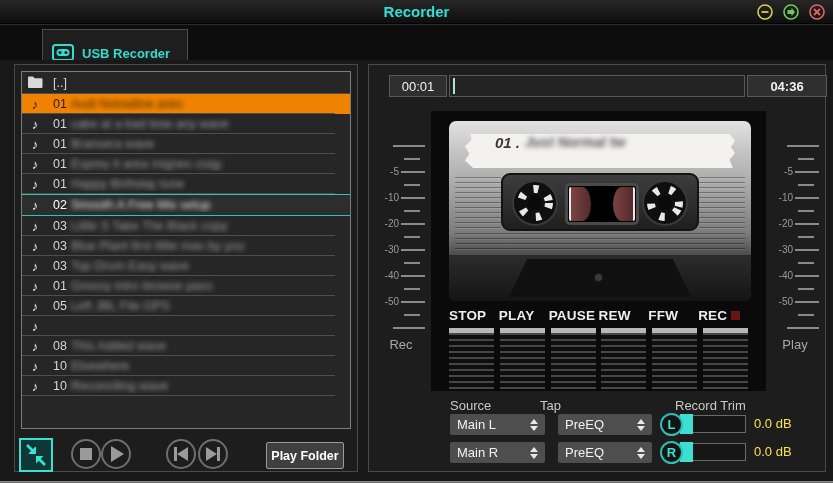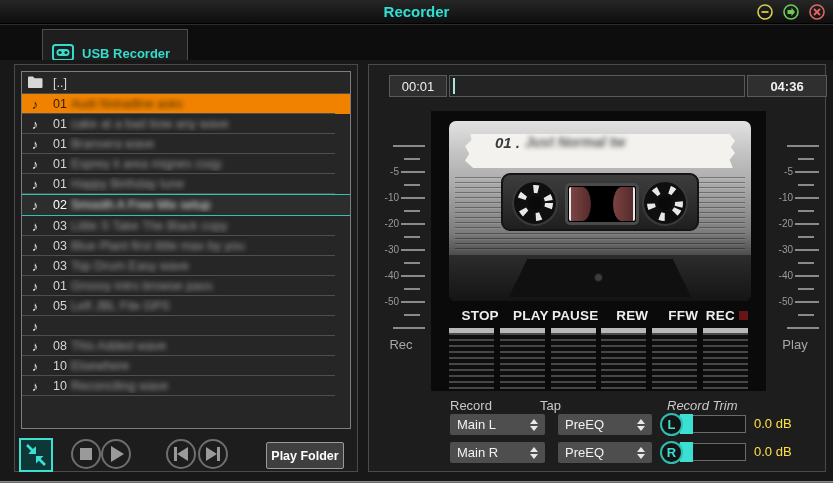--- a/index.html
+++ b/index.html
@@ -109,30 +109,30 @@
   .tape-roll.l { left:1px; border-left:2px solid #e8e8e8; border-radius:2px 40% 40% 2px / 2px 50% 50% 2px; }
   .tape-roll.r { right:1px; border-right:2px solid #e8e8e8; border-radius:40% 2px 2px 40% / 50% 2px 2px 50%; }
   .body-bottom { position:absolute; left:0; bottom:0; width:100%; height:46px;
     background:linear-gradient(180deg,#2c2c2c,#141414); }
   .well { position:absolute; left:60px; bottom:4px; width:182px; height:38px; background:#101010;
     clip-path:polygon(10% 0,90% 0,100% 100%,0 100%); }
   .screw { position:absolute; left:85px; top:14px; width:9px; height:9px; border-radius:50%;
     background:#3c3c3c; border:1px solid #1a1a1a; }
 
   .deck-labels { position:absolute; left:18px; top:195px; width:299px; height:19px; display:flex; }
-  .dlabel { flex:1; display:flex; align-items:center; justify-content:flex-end; color:#ededed;
+  .dlabel { flex:1; display:flex; align-items:center; justify-content:flex-start; color:#ededed;
     font-weight:bold; font-size:13.5px; letter-spacing:.2px; }
   .recdot { width:9px; height:9px; background:#6a1515; margin-left:4px; display:inline-block; }
   .deck-pads { position:absolute; left:18px; top:217px; width:299px; height:61px; display:flex; justify-content:space-between; }
   .pad { width:45px; height:61px; border-top:5px solid #b8b8b8;
     background:repeating-linear-gradient(180deg,#474747 0 2px,#0e0e0e 2px 6px); }
 
   
   .io-label { position:absolute; top:333px; color:#c9c9c9; font-size:13px; }
-  .io-label.src { left:81px; } .io-label.tap { left:171px; } .io-label.trim { left:298px;font-style:italic; }
+  .io-label.src { left:81px; } .io-label.tap { left:171px; } .io-label.trim { left:306px; }
   .iorow { position:absolute; left:0; width:100%; height:22px; }
   .dd { position:absolute; top:0; height:21px; background:#4e4e4e; border-radius:2px; color:#f2f2f2;
     font-size:13px; display:flex; align-items:center; padding:0 7px; }
   .dd.src { left:81px; width:95px; } .dd.tap { left:189px; width:94px; }
   .ddtext { flex:1; }
   .spin { display:flex; flex-direction:column; gap:2px; align-items:center; }
   .spin i { display:block; width:0; height:0; }
   .spin .up { border-left:4px solid transparent; border-right:4px solid transparent; border-bottom:5px solid #e8e8e8; }
   .spin .dn { border-left:4px solid transparent; border-right:4px solid transparent; border-top:5px solid #e8e8e8; }
   .badge { position:absolute; left:291px; top:-1px; width:23px; height:23px; border-radius:50%;
@@ -526,21 +526,21 @@
         <div class="deck-pads">
             <div class="pad"></div>
             <div class="pad"></div>
             <div class="pad"></div>
             <div class="pad"></div>
             <div class="pad"></div>
             <div class="pad"></div>
           </div>
       </div>
 
-      <span class="io-label src">Record</span>
+      <span class="io-label src">Source</span>
       <span class="io-label tap">Tap</span>
       <span class="io-label trim">Record Trim</span>
       <div>
           <div class="iorow" style="top: 349px;">
             <div class="dd src">
               <span class="ddtext">Main L</span>
               <span class="spin">
                 <i class="up"></i>
                 <i class="dn"></i>
               </span>

